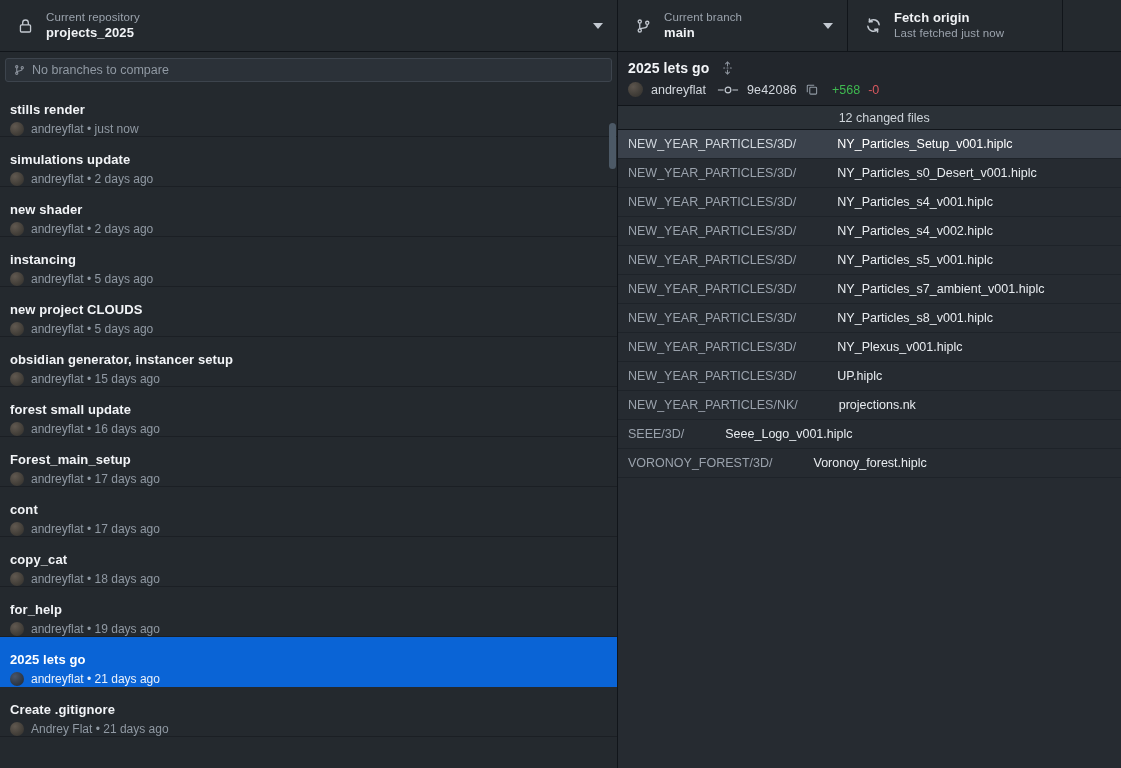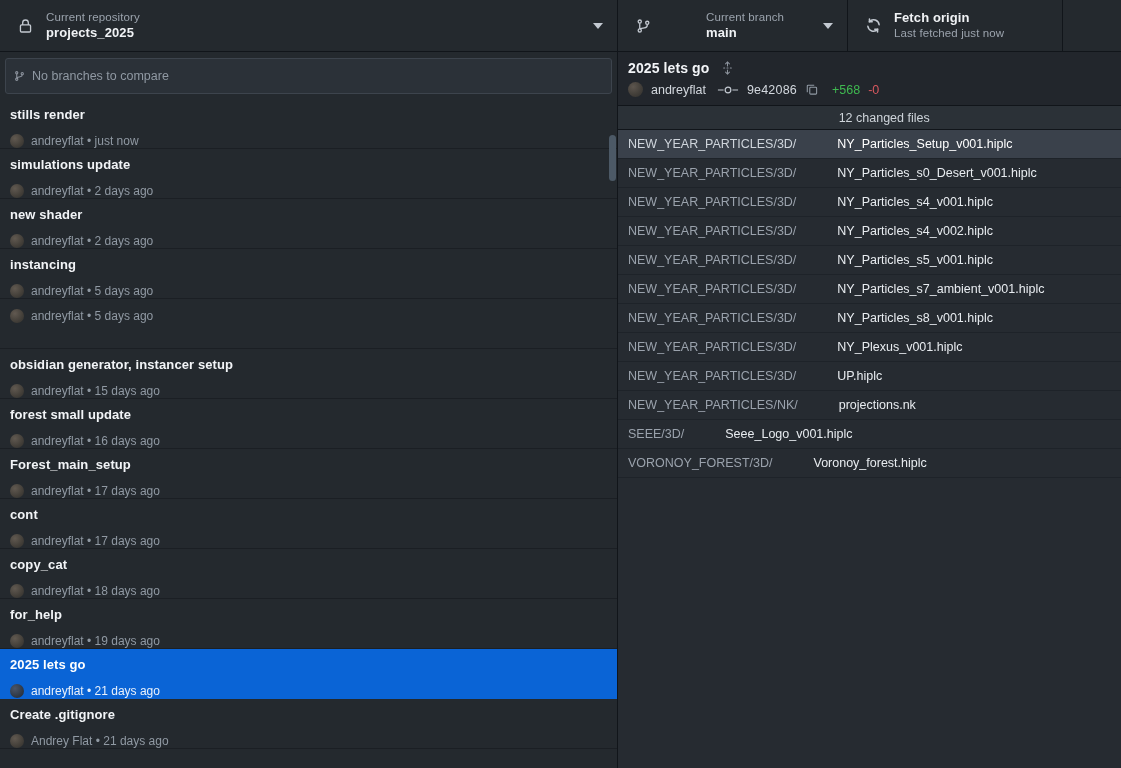--- a/index.html
+++ b/index.html
@@ -9,21 +9,21 @@
     font-family: "Liberation Sans", sans-serif;
     overflow: hidden;
     -webkit-font-smoothing: antialiased;
   }
   #app { position: relative; width: 1121px; height: 768px; display: flex; flex-direction: column; }
 
   
   .toolbar { height: 52px; display: flex; background: #24292e; flex: 0 0 52px; border-bottom: 1px solid #11151a; }
   .tb-seg { display: flex; align-items: center; position: relative; border-right: 1px solid #11151a; }
   .tb-repo { width: 618px; padding: 0 14px 0 14px; }
-  .tb-branch { width: 230px; padding: 4px 14px; gap: 42px; }
+  .tb-branch { width: 230px; padding: 4px 14px; }
   .tb-fetch { width: 215px; padding: 3px 14px; }
   .tb-tail { flex: 1 1 auto; border-right: none; }
   .tb-icon { width: 22px; flex: 0 0 22px; display: flex; align-items: center; justify-content: center; color: #c3c9d1; }
   .tb-text { margin-left: 10px; display: flex; flex-direction: column; justify-content: center; line-height: 1.25; min-width: 0; }
   .tb-label { font-size: 11.5px; color: #9ba3ad; letter-spacing: .1px; }
   .tb-value { font-size: 13px; color: #f0f2f5; font-weight: bold; letter-spacing: .1px; }
   .tb-caret { position: absolute; right: 14px; top: 50%; transform: translateY(-50%);
               width: 0; height: 0; border-left: 5px solid transparent; border-right: 5px solid transparent;
               border-top: 6px solid #c3c9d1; }
 
@@ -33,28 +33,28 @@
   
   .left { width: 618px; flex: 0 0 618px; display: flex; flex-direction: column;
           background: #24292e; border-right: 1px solid #11151a; min-height: 0; }
   .tabs { height: 33px; flex: 0 0 33px; display: flex; background: #22262c; border-bottom: 1px solid #11151a; }
   .tab { flex: 1 1 0; display: flex; align-items: center; justify-content: center;
          font-size: 13px; color: #dfe3e8; position: relative; border-right: 1px solid #11151a; cursor: default; }
   .tab:last-child { border-right: none; }
   .tab.active::after { content: ""; position: absolute; left: 0; right: 0; bottom: 0; height: 3px; background: #1f6feb; }
 
   .cmpwrap { padding: 6px 5px 5px 5px; background: #24292e; }
-  .cmpbox { height: 36px; background: #2b3138; border: 1px solid #3d444d; border-radius: 3px;
+  .cmpbox { height: 24px; background: #2b3138; border: 1px solid #3d444d; border-radius: 3px;
             display: flex; align-items: center; padding: 0 8px; }
   .cmpbox .gicon { color: #8d949e; margin-right: 7px; display: flex; }
   .cmp-placeholder { font-size: 12.5px; color: #9099a3; }
 
   .commits { flex: 1 1 auto; overflow: hidden; position: relative; background: #24292e; }
   .commit { height: 50px; padding: 7px 12px 0 10px; border-bottom: 1px solid #1b1f24;
-            display: flex; flex-direction: column; justify-content: space-between; cursor: default; }
+            display: flex; flex-direction: column; justify-content: flex-end; cursor: default; }
   .commit.selected { background: #0a64d6; border-bottom-color: #0a64d6; }
   .commit-title { font-size: 13px; font-weight: bold; color: #f2f4f7; line-height: 18px;
                   white-space: nowrap; overflow: hidden; text-overflow: ellipsis; letter-spacing: .1px; }
   .commit-meta { display: flex; align-items: center; margin-top: 3px; }
   .avatar { width: 14px; height: 14px; border-radius: 50%; flex: 0 0 14px; margin-right: 7px;
             background: radial-gradient(circle at 35% 32%, #6c6257 0%, #4b453d 55%, #32302c 100%); opacity: .85; }
   .commit.selected .avatar { background: radial-gradient(circle at 35% 32%, #4a5568 0%, #2f3947 60%, #222a36 100%); opacity: 1; }
   .commit-sub { font-size: 12px; color: #9099a3; white-space: nowrap; overflow: hidden; text-overflow: ellipsis; }
   .commit.selected .commit-sub { color: #eaf1fb; }
   .commit.selected .commit-title { color: #ffffff; }
@@ -195,20 +195,21 @@
             </div>
           </div>
           <div class="commit">
             <div class="commit-title">instancing</div>
             <div class="commit-meta">
               <span class="avatar"></span>
               <span class="commit-sub">andreyflat • 5 days ago</span>
             </div>
           </div>
           <div class="commit">
+            <div class="commit-title">new project CLOUDS</div>
             <div class="commit-meta">
               <span class="avatar"></span>
               <span class="commit-sub">andreyflat • 5 days ago</span>
             </div>
           </div>
           <div class="commit">
             <div class="commit-title">obsidian generator, instancer setup</div>
             <div class="commit-meta">
               <span class="avatar"></span>
               <span class="commit-sub">andreyflat • 15 days ago</span>

